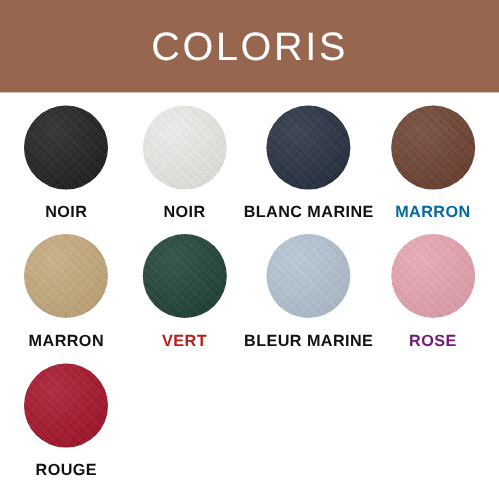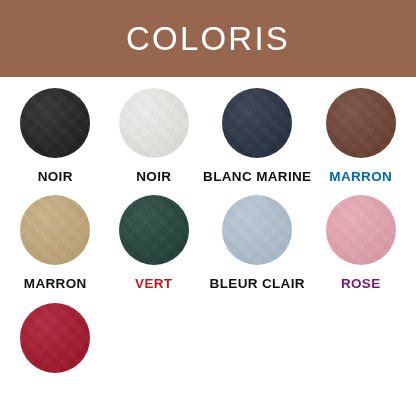--- a/index.html
+++ b/index.html
@@ -128,26 +128,27 @@
       <div class="swatch-label" style="color: rgb(17, 17, 17);">MARRON</div>
     </div>
 
     <div class="swatch-cell">
       <div class="swatch-disc" style="background: rgb(29, 64, 55);"></div>
       <div class="swatch-label" style="color: #b91c1c;">VERT</div>
     </div>
 
     <div class="swatch-cell">
       <div class="swatch-disc" style="background: rgb(183, 200, 216);"></div>
-      <div class="swatch-label" style="color: rgb(17, 17, 17);">BLEUR CLAIR</div>
+      <div class="swatch-label" style="color: rgb(17, 17, 17);">BLEUR MARINE</div>
     </div>
 
     <div class="swatch-cell">
       <div class="swatch-disc" style="background: rgb(237, 168, 180);"></div>
       <div class="swatch-label" style="color: #701a75;">ROSE</div>
     </div>
 
     <div class="swatch-cell">
       <div class="swatch-disc" style="background: rgb(168, 16, 40);"></div>
+      <div class="swatch-label" style="color: rgb(17, 17, 17);">ROUGE</div>
     </div>
 
   </div>
 </div>
 
 </body></html>

